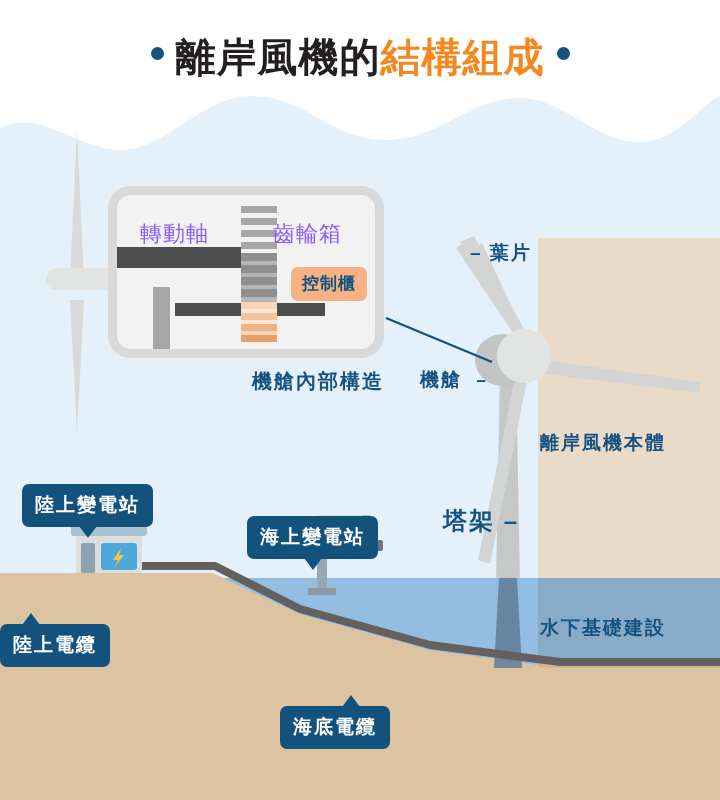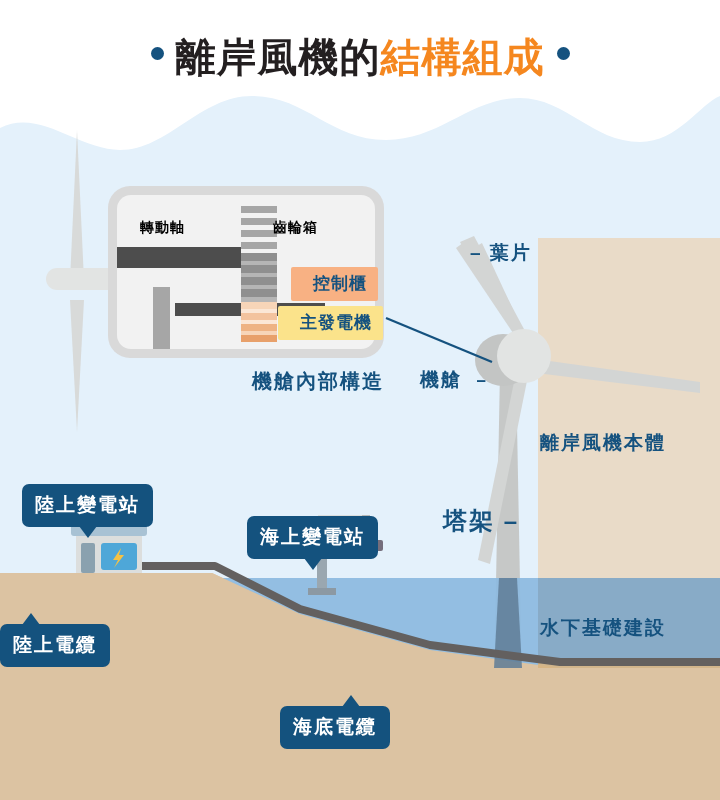--- a/index.html
+++ b/index.html
@@ -71,23 +71,23 @@
     position: absolute;
     left: 9px; top: 9px;
     width: 258px;
     height: 154px;
     background: #f2f2f2;
     border-radius: 14px;
     overflow: hidden;
   }
   .panel-label {
     position: absolute;
-    color: #000000;
-    font-weight: bold;
-    font-size: 14px;
+    color: #8b5cf6;
+    font-weight: normal;
+    font-size: 22px;
     letter-spacing: 1px;
     white-space: nowrap;
   }
   .lbl-shaft { left: 23px; top: 24px; }
   .lbl-gearbox { left: 156px; top: 24px; }
 
   .shaft-bar {
     position: absolute;
     left: 0px; top: 52px;
     width: 126px; height: 21px;
@@ -112,22 +112,22 @@
     background: #a6a6a6;
   }
 
   .chip {
     position: absolute;
     z-index: 28;
     color: #15527f;
     font-weight: bold;
     font-size: 17px;
     letter-spacing: 1px;
-    padding: 5px 11px 6px 22px;
-    border-radius: 2px;
+    padding: 5px 11px 6px 11px;
+    border-radius: 7px;
     white-space: nowrap;
   }
   .chip-control {
     left: 291px; top: 267px;
     background: #f8b183;
   }
   .chip-generator {
     left: 278px; top: 306px;
     background: #fbe38b;
   }
@@ -347,21 +347,20 @@
         <div class="gear-stripe" style="height:7px;background:#eeb384"></div>
         <div class="gear-stripe" style="height:4px;background:#f7d5b8"></div>
         <div class="gear-stripe" style="height:7px;background:#e8a06a"></div>
       </div>
       <div class="panel-label lbl-shaft">轉動軸</div>
       <div class="panel-label lbl-gearbox">齒輪箱</div>
     </div>
   </div>
 
   <div class="chip chip-control">控制櫃</div>
-  <div class="chip chip-generator">主發電機</div>
   <div class="panel-caption">機艙內部構造</div>
 
   <div class="plain-label lbl-blade">– 葉片</div>
   <div class="plain-label lbl-nacelle">機艙 –</div>
   <div class="plain-label lbl-tower">塔架 –</div>
   <div class="plain-label lbl-found">水下基礎建設</div>
   <div class="plain-label lbl-body">離岸風機本體</div>
 
   <div class="badge badge-onshore-sub tail-down">陸上變電站</div>
   <div class="badge badge-onshore-cbl tail-up-left">陸上電纜</div>

